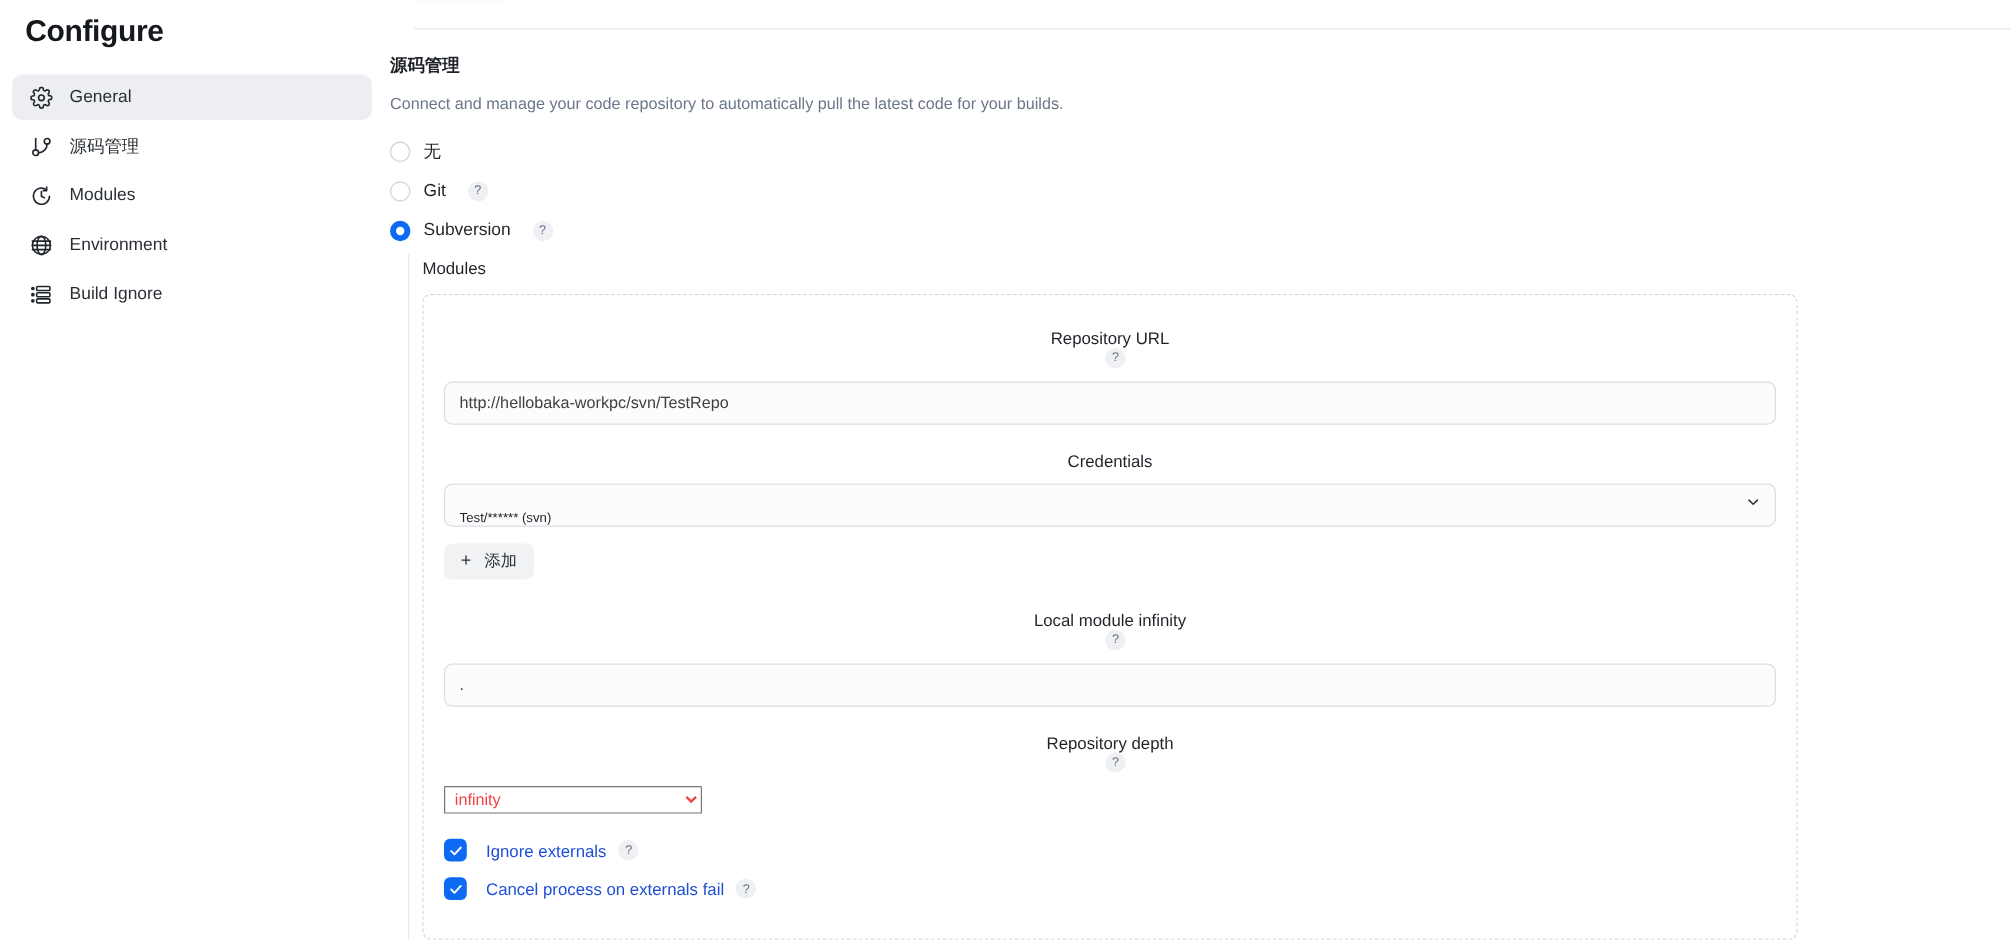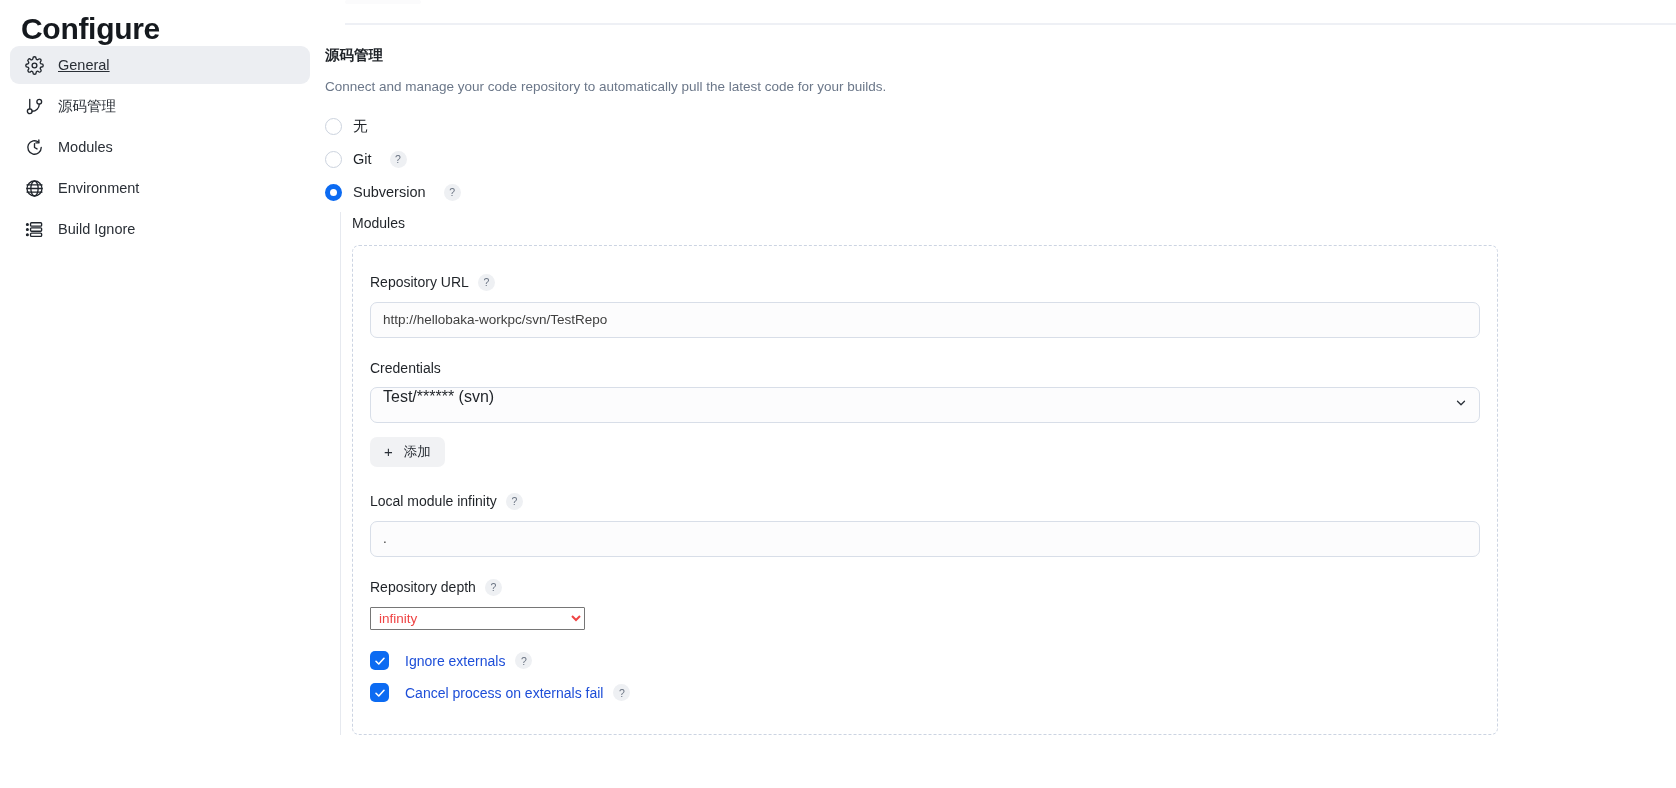--- a/index.html
+++ b/index.html
@@ -14,40 +14,41 @@
   .page { position: relative; width: 1676px; height: 788px; display: flex; }
 
   
   .sidebar {
     width: 320px;
     flex: 0 0 320px;
     padding: 0 8px;
     background: #ffffff;
   }
   .sidebar-title {
-    font-size: 30px;
+    font-size: 25px;
     font-weight: bold;
     letter-spacing: -0.3px;
     color: #15191e;
     padding: 12px 0 0 13px;
+    margin-bottom: 21px;
   }
   .nav { display: flex; flex-direction: column; gap: 3px; padding: 0 2px; }
   .nav-item {
     display: flex;
     align-items: center;
     gap: 14px;
     height: 38px;
     padding: 0 14px;
     border-radius: 9px;
     font-size: 14.5px;
     color: #2a2f36;
     cursor: pointer;
     user-select: none;
   }
-  .nav-item.active { background: #eceef2; text-decoration: underline; }
+  .nav-item.active { background: #eceef2; }
   .nav-item .ico { width: 20px; height: 20px; display: inline-flex; align-items: center; justify-content: center; flex: 0 0 20px; }
   .nav-item .ico svg { display: block; }
 
   
   .main { flex: 1; position: relative; }
   .top-divider {
     position: absolute;
     left: 25px; top: 23px;
     width: 1651px; height: 1.6px;
     background: #eef0f5;
@@ -131,20 +132,21 @@
     margin-right: 178px;
   }
 
   .field { margin-bottom: 22px; }
   .field-label {
     display: flex;
     align-items: center;
     font-size: 14px;
     color: #1f2328;
     margin-bottom: 11px;
+    flex-direction: column;
   }
   .field-label .help { margin-left: 9px; }
 
   .text-input {
     width: 100%;
     height: 36px;
     border: 1.3px solid #d8dee8;
     border-radius: 7px;
     background: #fcfcfd;
     font-size: 13.5px;
@@ -153,24 +155,24 @@
     padding: 0 12px;
     outline: none;
   }
   .select-wrap { position: relative; width: 100%; }
   .select-input {
     width: 100%;
     height: 36px;
     border: 1.3px solid #d8dee8;
     border-radius: 7px;
     background: #fcfcfd;
-    font-size: 16px;
+    font-size: 11px;
     color: #1f2328;
     display: flex;
-    align-items: flex-start;
+    align-items: flex-end;
     padding: 0 12px;
     cursor: pointer;
   }
   .select-chevron {
     position: absolute;
     right: 12px; top: 50%;
     transform: translateY(-50%);
     pointer-events: none;
     color: #2b3139;
   }

